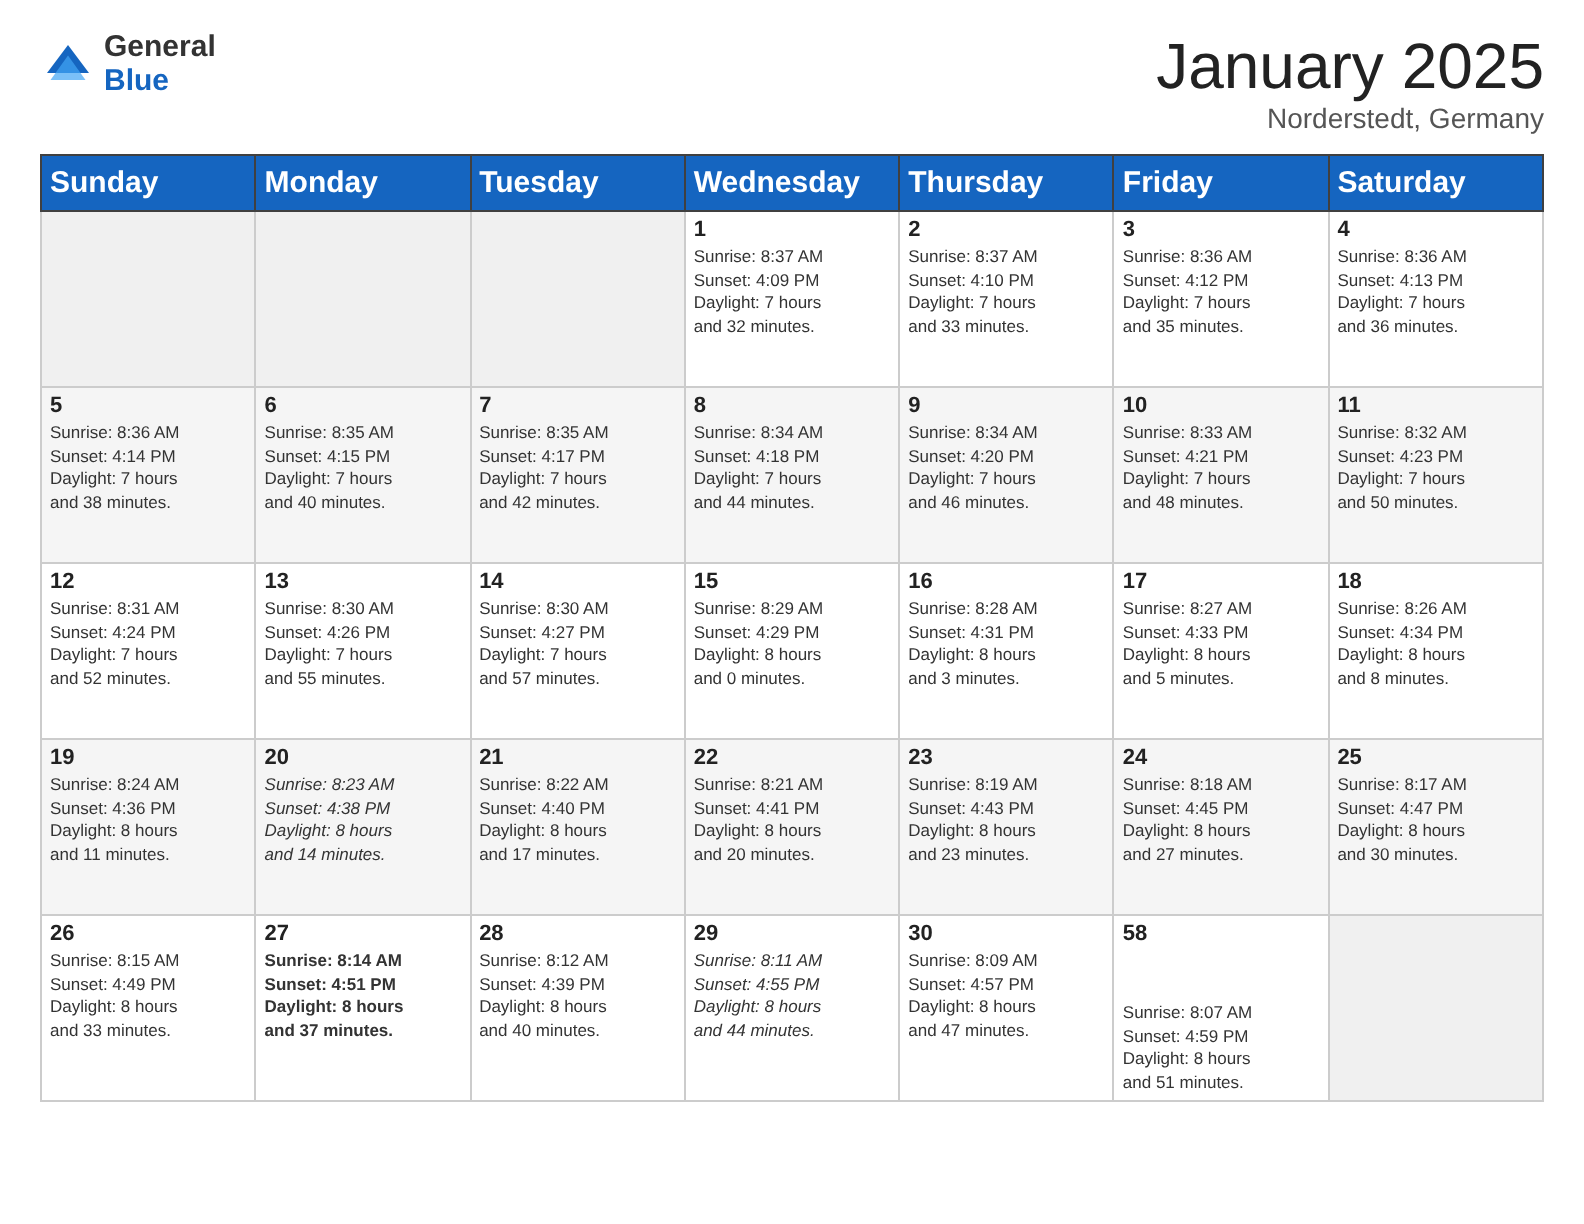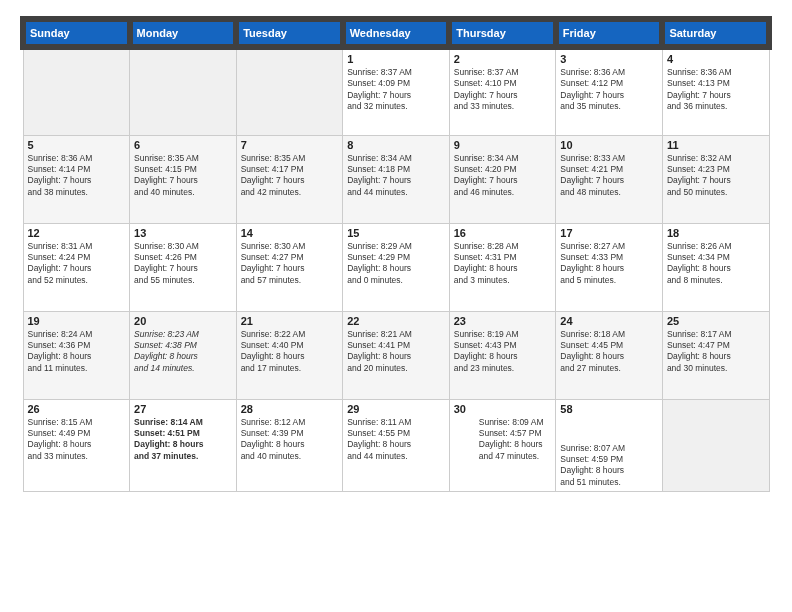--- a/index.html
+++ b/index.html
@@ -61,24 +61,24 @@
       color: #555;
     }
     table {
       width: 100%;
       border-collapse: collapse;
       table-layout: fixed;
     }
     thead th {
       background-color: #1565c0;
       color: #fff;
-      font-size: 11px;
+      font-size: 15px;
       font-weight: bold;
       padding: 5px 4px;
-      border: 6px solid #404040;
+      border: 1px solid #404040;
       text-align: left;
     }
     tbody td {
       border: 1px solid #ccc;
       vertical-align: top;
       padding: 3px 4px;
       font-size: 9px;
       color: #333;
       height: 88px;
     }
@@ -101,20 +101,36 @@
       line-height: 1.35;
     }
     .empty-cell {
       background-color: #f0f0f0 !important;
     }
   </style>
 </head>
 <body>
 
 <div class="page">
+  <div class="header">
+    <div class="logo">
+      <svg class="logo-icon" viewBox="0 0 32 32" xmlns="http://www.w3.org/2000/svg">
+        <polygon points="16,4 28,20 4,20" fill="#1565c0"></polygon>
+        <polygon points="16,10 26,24 6,24" fill="#42a5f5" opacity="0.7"></polygon>
+      </svg>
+      <div class="logo-text">
+        <span class="logo-general">General</span>
+        <span class="logo-blue">Blue</span>
+      </div>
+    </div>
+    <div class="title-block">
+      <div class="title-main">January 2025</div>
+      <div class="title-sub">Norderstedt, Germany</div>
+    </div>
+  </div>
 
   <table>
     <thead>
       <tr>
         <th>Sunday</th>
         <th>Monday</th>
         <th>Tuesday</th>
         <th>Wednesday</th>
         <th>Thursday</th>
         <th>Friday</th>
@@ -325,28 +341,28 @@
           </td>
           <td>
             <span class="day-number">28</span>
             <div class="day-info" style="white-space: pre-line;">Sunrise: 8:12 AM
 Sunset: 4:39 PM
 Daylight: 8 hours
 and 40 minutes.</div>
           </td>
           <td>
             <span class="day-number">29</span>
-            <div class="day-info" style="white-space: pre-line;">Sunrise: 8:11 AM
+            <div class="day-info" style="white-space: pre-line; font-style: italic;">Sunrise: 8:11 AM
 Sunset: 4:55 PM
 Daylight: 8 hours
 and 44 minutes.</div>
           </td>
           <td>
             <span class="day-number">30</span>
-            <div class="day-info" style="white-space: pre-line; margin-left: 25px;">Sunrise: 8:09 AM
+            <div class="day-info" style="white-space: pre-line;">Sunrise: 8:09 AM
 Sunset: 4:57 PM
 Daylight: 8 hours
 and 47 minutes.</div>
           </td>
           <td>
             <span class="day-number">58</span>
             <div class="day-info" style="white-space: pre-line; margin-top: 28px;">Sunrise: 8:07 AM
 Sunset: 4:59 PM
 Daylight: 8 hours
 and 51 minutes.</div>

